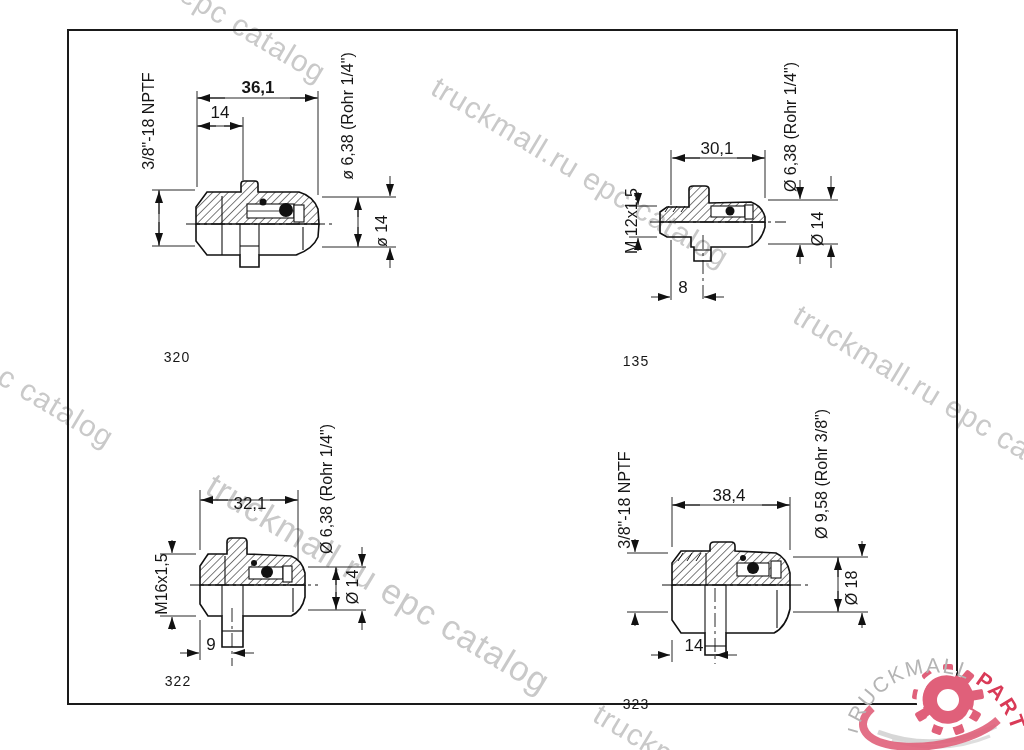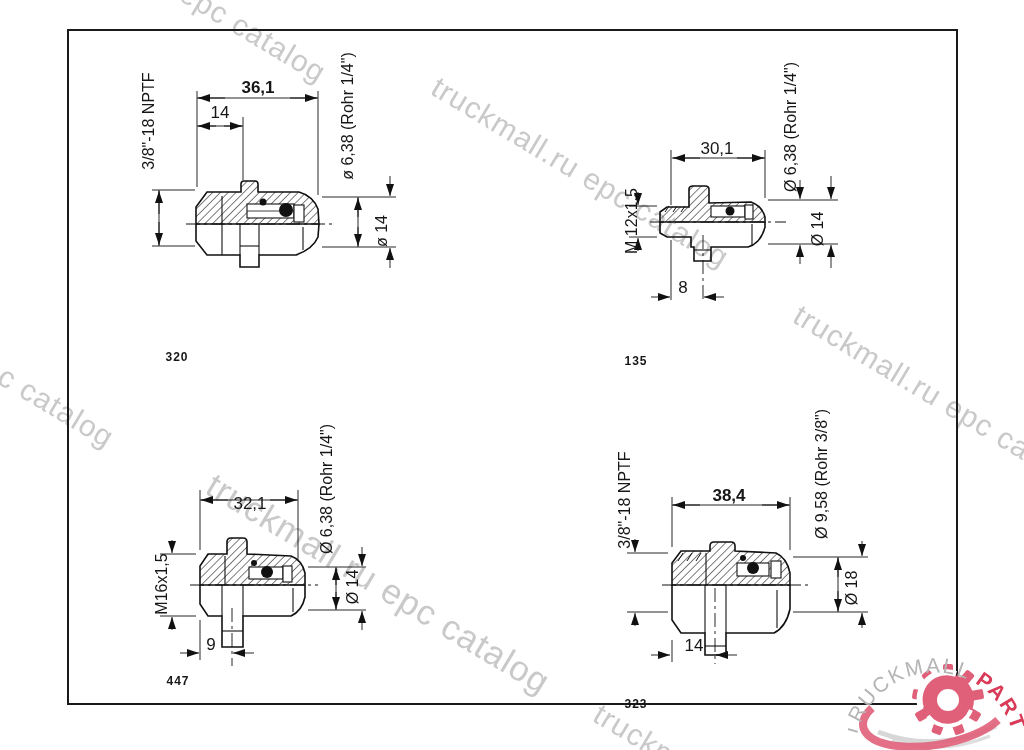--- a/index.html
+++ b/index.html
@@ -14,35 +14,35 @@
   .wm3{left:805px;top:298px;}
   .wm4{left:-172px;top:250px;}
   .wm5{left:220px;top:465px;}
   .wm6{left:605px;top:697px;}
   
   .frame{position:absolute;left:67px;top:29px;width:887px;height:672px;border:2px solid #1a1a1a;}
   svg.draw{position:absolute;left:0;top:0;}
   
   .t{position:absolute;transform:translate(-50%,-50%);font-size:17px;white-space:nowrap;}
   .rot{position:absolute;transform:translate(-50%,-50%) rotate(-90deg);font-size:16px;white-space:nowrap;}
-  .pn{position:absolute;transform:translate(-50%,-50%);font-size:12px;letter-spacing:1px;font-weight:bold;}
+  .pn{position:absolute;transform:translate(-50%,-50%);font-size:14px;letter-spacing:1px;}
   
   .t320-top{left:258px;top:88px;font-weight:bold;}   .t320-sec{left:220px;top:113px;}
   .t320-thr{left:149px;top:121px;}  .t320-dia{left:348px;top:116px;}
   .t320-od{left:382px;top:231px;}   .t320-pn{left:177px;top:357px;}
   
   .t321-top{left:717px;top:149px;}  .t321-thr{left:632px;top:221px;}
   .t321-dia{left:791px;top:127px;}  .t321-od{left:818px;top:229px;}
   .t321-bot{left:683px;top:288px;}  .t321-pn{left:636px;top:361px;}
   
   .t322-top{left:250px;top:504px;}  .t322-thr{left:162px;top:584px;}
   .t322-dia{left:327px;top:489px;}  .t322-od{left:353px;top:587px;}
   .t322-bot{left:211px;top:645px;}  .t322-pn{left:178px;top:681px;}
   
-  .t323-top{left:729px;top:496px;font-weight:bold;}  .t323-thr{left:625px;top:500px;}
+  .t323-top{left:729px;top:496px;}  .t323-thr{left:625px;top:500px;}
   .t323-dia{left:822px;top:474px;}  .t323-od{left:852px;top:588px;}
   .t323-bot{left:694px;top:646px;}  .t323-pn{left:636px;top:681px;margin-top:23px;}
   
   .logo{position:absolute;left:848px;top:628px;width:176px;height:122px;}
 </style>
 </head>
 <body>
 
 <div class="page">
 
@@ -230,21 +230,21 @@
   <span class="rot t321-dia">Ø 6,38 (Rohr 1/4")</span>
   <span class="rot t321-od">Ø 14</span>
   <span class="t t321-bot">8</span>
   <span class="pn t321-pn">135</span>
 
   <span class="t t322-top">32,1</span>
   <span class="rot t322-thr">M16x1,5</span>
   <span class="rot t322-dia">Ø 6,38 (Rohr 1/4")</span>
   <span class="rot t322-od">Ø 14</span>
   <span class="t t322-bot">9</span>
-  <span class="pn t322-pn">447</span>
+  <span class="pn t322-pn">322</span>
 
   <span class="t t323-top">38,4</span>
   <span class="rot t323-thr">3/8"-18 NPTF</span>
   <span class="rot t323-dia">Ø 9,58 (Rohr 3/8")</span>
   <span class="rot t323-od">Ø 18</span>
   <span class="t t323-bot">14</span>
   <span class="pn t323-pn">323</span>
 
   <svg class="logo" viewBox="0 0 176 122">
     <g>

